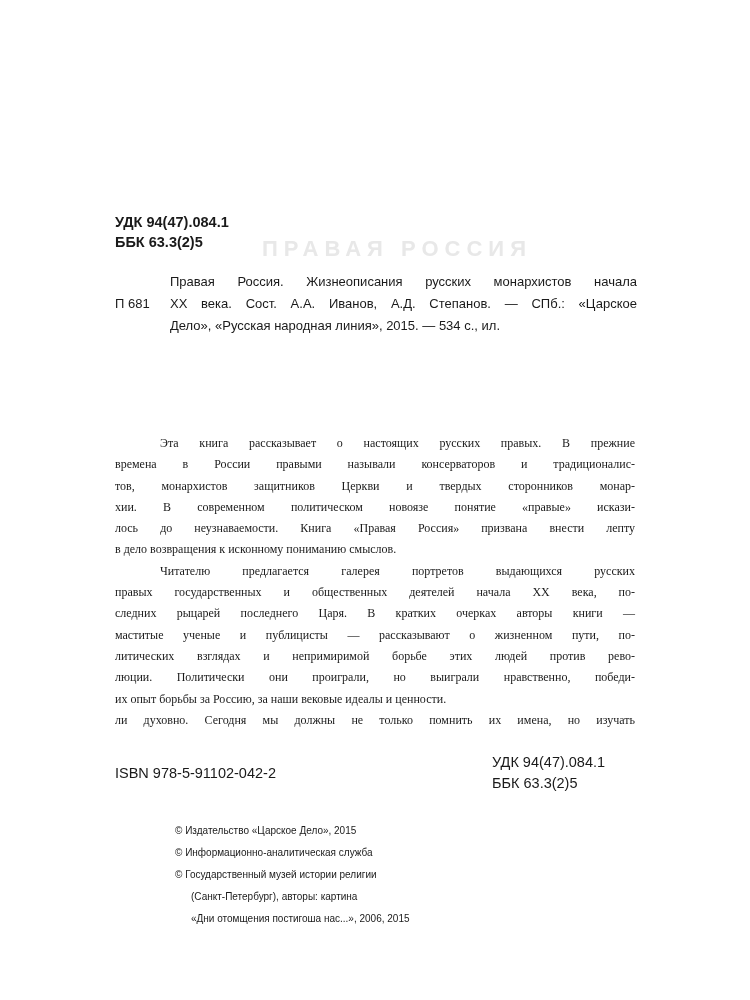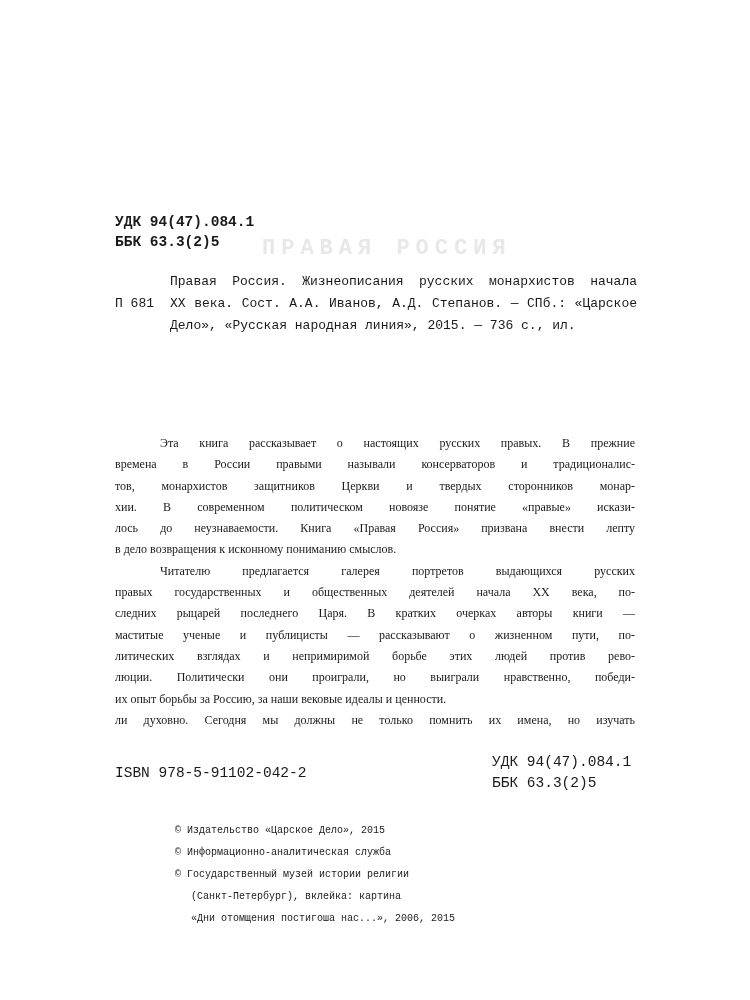--- a/index.html
+++ b/index.html
@@ -1,20 +1,20 @@
 <!DOCTYPE html>
 <html><head>
 <meta charset="utf-8">
 <style>
   html, body { margin: 0; padding: 0; }
   body {
     width: 750px; height: 1000px; background: #ffffff; position: relative; overflow: hidden;
     color: #1a1a1a;
   }
-  .serif { font-family: Liberation Mono, monospace; }
+  .serif { font-family: Liberation Sans, sans-serif; }
   .lserif { font-family: "Liberation Serif", serif; }
   .abs { position: absolute; white-space: nowrap; }
   .codes { left: 115px; top: 212px; font-size: 14.5px; line-height: 20px; font-weight: bold; }
   .ghost { left: 262px; top: 236px; font-size: 22px; letter-spacing: 6px; color: #e8e8e8; font-weight: bold; }
   .bib-code { left: 115px; top: 293px; font-size: 13px; line-height: 22px; }
   .bib { left: 170px; top: 271px; width: 467px; font-size: 13px; line-height: 22px; }
   .bib div { text-align: justify; text-align-last: justify; white-space: nowrap; }
   .bib div.last { text-align-last: left; }
   .body-text { left: 115px; top: 433px; width: 520px; font-size: 12px; line-height: 21.3px; }
   .body-text .line { white-space: nowrap; text-align: justify; text-align-last: justify; }
@@ -33,21 +33,21 @@
   <div>ББК 63.3(2)5</div>
 </div>
 
 <div class="abs ghost serif">ПРАВАЯ РОССИЯ</div>
 
 <div class="abs bib-code serif">П 681</div>
 
 <div class="abs bib serif">
   <div>Правая Россия. Жизнеописания русских монархистов начала</div>
   <div>XX века. Сост. А.А. Иванов, А.Д. Степанов. — СПб.: «Царское</div>
-  <div class="last">Дело», «Русская народная линия», 2015. — 736 с., ил.</div>
+  <div class="last">Дело», «Русская народная линия», 2015. — 534 с., ил.</div>
 </div>
 
 <div class="abs body-text lserif">
   <div>
     <div class="line indent">Эта книга рассказывает о настоящих русских правых. В прежние</div>
     <div class="line">времена в России правыми называли консерваторов и традиционалис-</div>
     <div class="line">тов, монархистов защитников Церкви и твердых сторонников монар-</div>
     <div class="line">хии. В современном политическом новоязе понятие «правые» искази-</div>
     <div class="line">лось до неузнаваемости. Книга «Правая Россия» призвана внести лепту</div>
     <div class="line last">в дело возвращения к исконному пониманию смыслов.</div>
@@ -68,15 +68,15 @@
 
 <div class="abs codes2 serif">
   <div>УДК 94(47).084.1</div>
   <div>ББК 63.3(2)5</div>
 </div>
 
 <div class="abs copy serif">
   <div>© Издательство «Царское Дело»,  2015</div>
   <div>© Информационно-аналитическая служба</div>
   <div>© Государственный музей истории религии</div>
-  <div class="cont">(Санкт-Петербург), вклейка: картина</div>
+  <div class="cont">(Санкт-Петербург), авторы: картина</div>
   <div class="cont">«Дни отомщения постигоша нас...», 2006, 2015</div>
 </div>
 
 </body></html>

